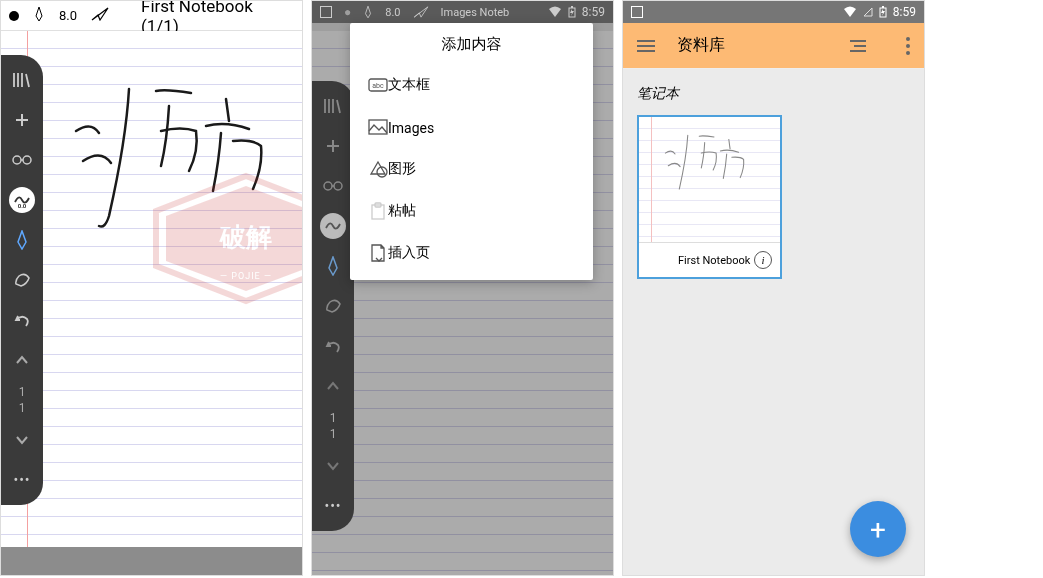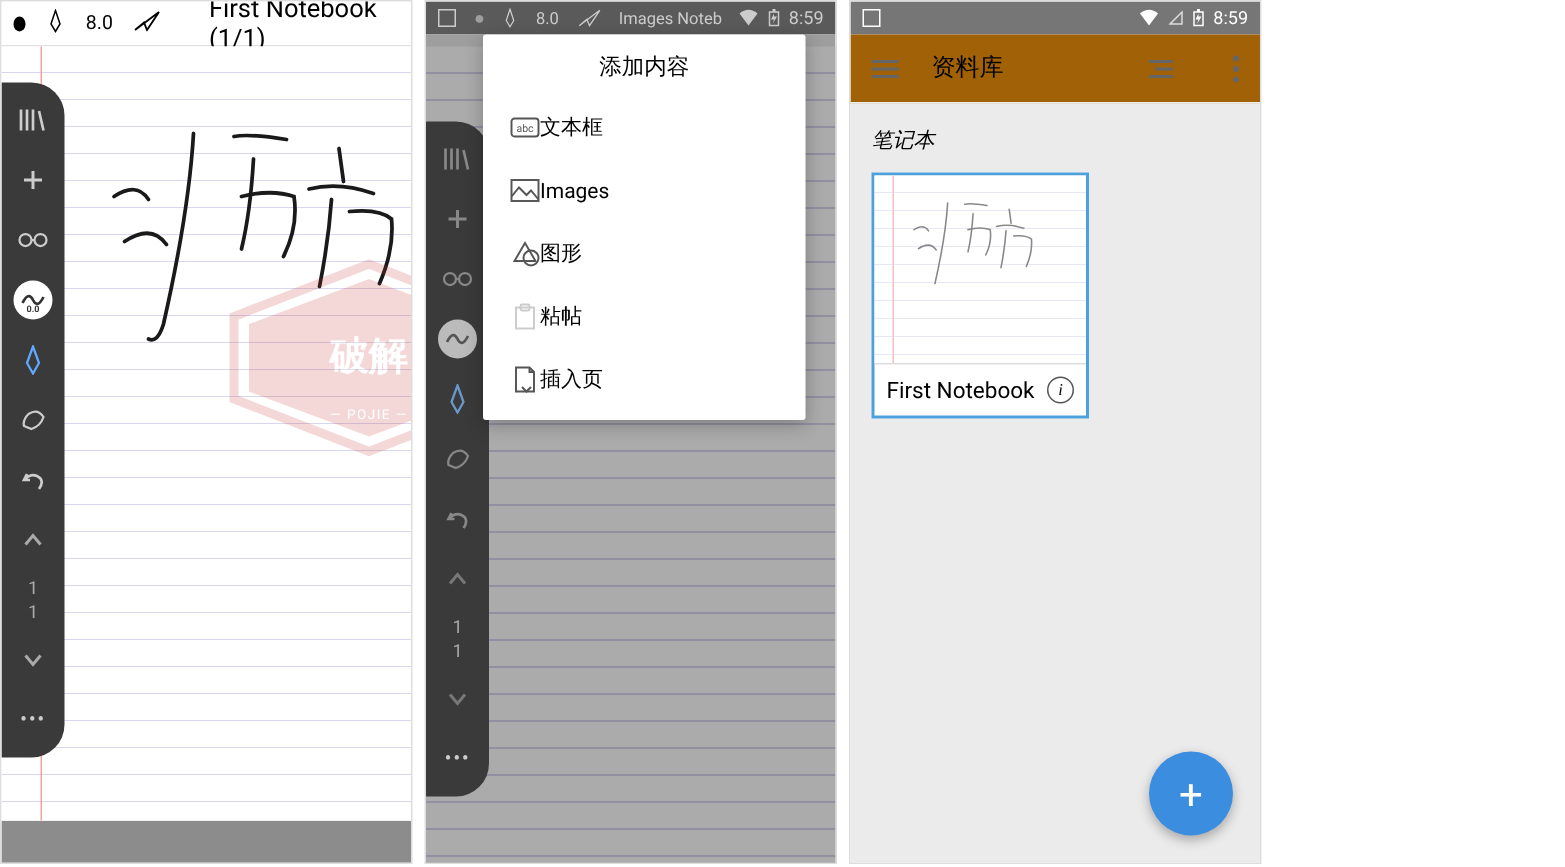--- a/index.html
+++ b/index.html
@@ -1,18 +1,18 @@
 <!DOCTYPE html>
 <html><head>
 <meta charset="utf-8">
 <style>
 * { margin: 0; padding: 0; box-sizing: border-box; }
 body { font-family: -apple-system, "Segoe UI", Roboto, sans-serif; background: #fff; width: 1043px; height: 578px; overflow: hidden; position: relative; }
 .screens { display: flex; gap: 8px; }
-.screen { width: 275px; height: 576px; background: #fff; position: relative; border: 1px solid #ddd; overflow: hidden; }
+.screen { width: 303px; height: 576px; background: #fff; position: relative; border: 1px solid #ddd; overflow: hidden; }
 
 
 .s1-header { height: 30px; background: #fff; display: flex; align-items: center; padding: 0 8px; gap: 14px; border-bottom: 1px solid #e0e0e0; }
 .s1-dot { width: 10px; height: 10px; background: #000; border-radius: 50%; }
 .s1-penicon { font-size: 14px; }
 .s1-zoom { font-size: 13px; }
 .s1-send { font-size: 15px; }
 .s1-title { font-size: 17px; margin-left: 18px; }
 .s1-body { position: relative; height: 516px; background: #fcfcfc; }
 .lined-paper { position: absolute; inset: 0; background: repeating-linear-gradient(to bottom, #fff 0, #fff 17px, #d8d7f0 17px, #d8d7f0 18px); }
@@ -37,36 +37,36 @@
 .s2-body { position: relative; height: 554px; background: #9e9e9e; }
 .s2-body .lined-paper { filter: brightness(0.67); top: 8px; }
 .popup { position: absolute; left: 38px; top: 0; right: 20px; background: #fff; border-radius: 2px; box-shadow: 0 3px 12px rgba(0,0,0,0.25); z-index: 20; padding-bottom: 6px; }
 .popup-title { text-align: center; padding: 12px 0 10px; font-size: 15px; font-weight: 500; }
 .popup-item { display: flex; align-items: flex-end; padding: 12px 18px; font-size: 14px; cursor: pointer; }
 .popup-item.disabled { color: #000000; }
 .popup-icon { width: 20px; height: 18px; display: flex; align-items: center; justify-content: center; }
 
 
 .s3-statusbar { height: 22px; background: #767676; display: flex; align-items: center; justify-content: space-between; padding: 0 8px; color: #fff; font-size: 12px; }
-.s3-header { height: 46px; background: #a16207; display: flex; align-items: center; padding: 0 14px; gap: 22px; border-bottom: 1px solid #eee; }
+.s3-header { height: 46px; background: #fdba74; display: flex; align-items: center; padding: 0 14px; gap: 22px; border-bottom: 1px solid #eee; }
 .s3-hamburger { display: flex; flex-direction: column; gap: 3px; cursor: pointer; }
 .s3-hamburger span { width: 18px; height: 2px; background: #666; }
 .s3-title { font-size: 16px; font-weight: 500; flex: 1; }
 .s3-listicon { display: flex; flex-direction: column; gap: 3px; align-items: flex-end; cursor: pointer; }
 .s3-listicon span { width: 16px; height: 2px; background: #666; }
 .s3-menu { display: flex; flex-direction: column; gap: 3px; cursor: pointer; margin-left: 18px; }
 .s3-menu span { width: 4px; height: 4px; background: #666; border-radius: 50%; }
 .s3-body { background: #ebebeb; height: 508px; padding: 16px 14px; position: relative; }
 .s3-section-title { font-size: 14px; margin-bottom: 12px; font-style: italic; }
 .notebook-card { width: 145px; background: #fff; border: 2px solid #4ca0dc; }
 .notebook-thumb { height: 126px; background: repeating-linear-gradient(to bottom, #fff 0, #fff 11px, #e8e7f5 11px, #e8e7f5 12px); position: relative; border-bottom: 1px solid #ddd; }
 .notebook-thumb .mini-margin { position: absolute; left: 12px; top: 0; bottom: 0; width: 1px; background: #f4c0c0; }
 .notebook-thumb svg { position: absolute; left: 20px; top: 8px; }
 .notebook-footer { display: flex; align-items: center; justify-content: space-between; padding: 8px 8px; }
-.notebook-name { font-size: 15px; }
+.notebook-name { font-size: 11px; margin-left: 31px; }
 .notebook-info { width: 18px; height: 18px; border: 1.5px solid #555; border-radius: 50%; display: flex; align-items: center; justify-content: center; font-size: 11px; font-style: italic; font-family: serif; cursor: pointer; }
 .fab { position: absolute; right: 18px; bottom: 20px; width: 56px; height: 56px; background: #3b8de0; border-radius: 50%; color: #fff; font-size: 28px; display: flex; align-items: center; justify-content: center; box-shadow: 0 3px 8px rgba(0,0,0,0.3); cursor: pointer; }
 
 .sq-icon { width: 12px; height: 12px; border: 1.5px solid #ccc; }
 </style>
 </head>
 <body>
 
 <div class="screens">
 

